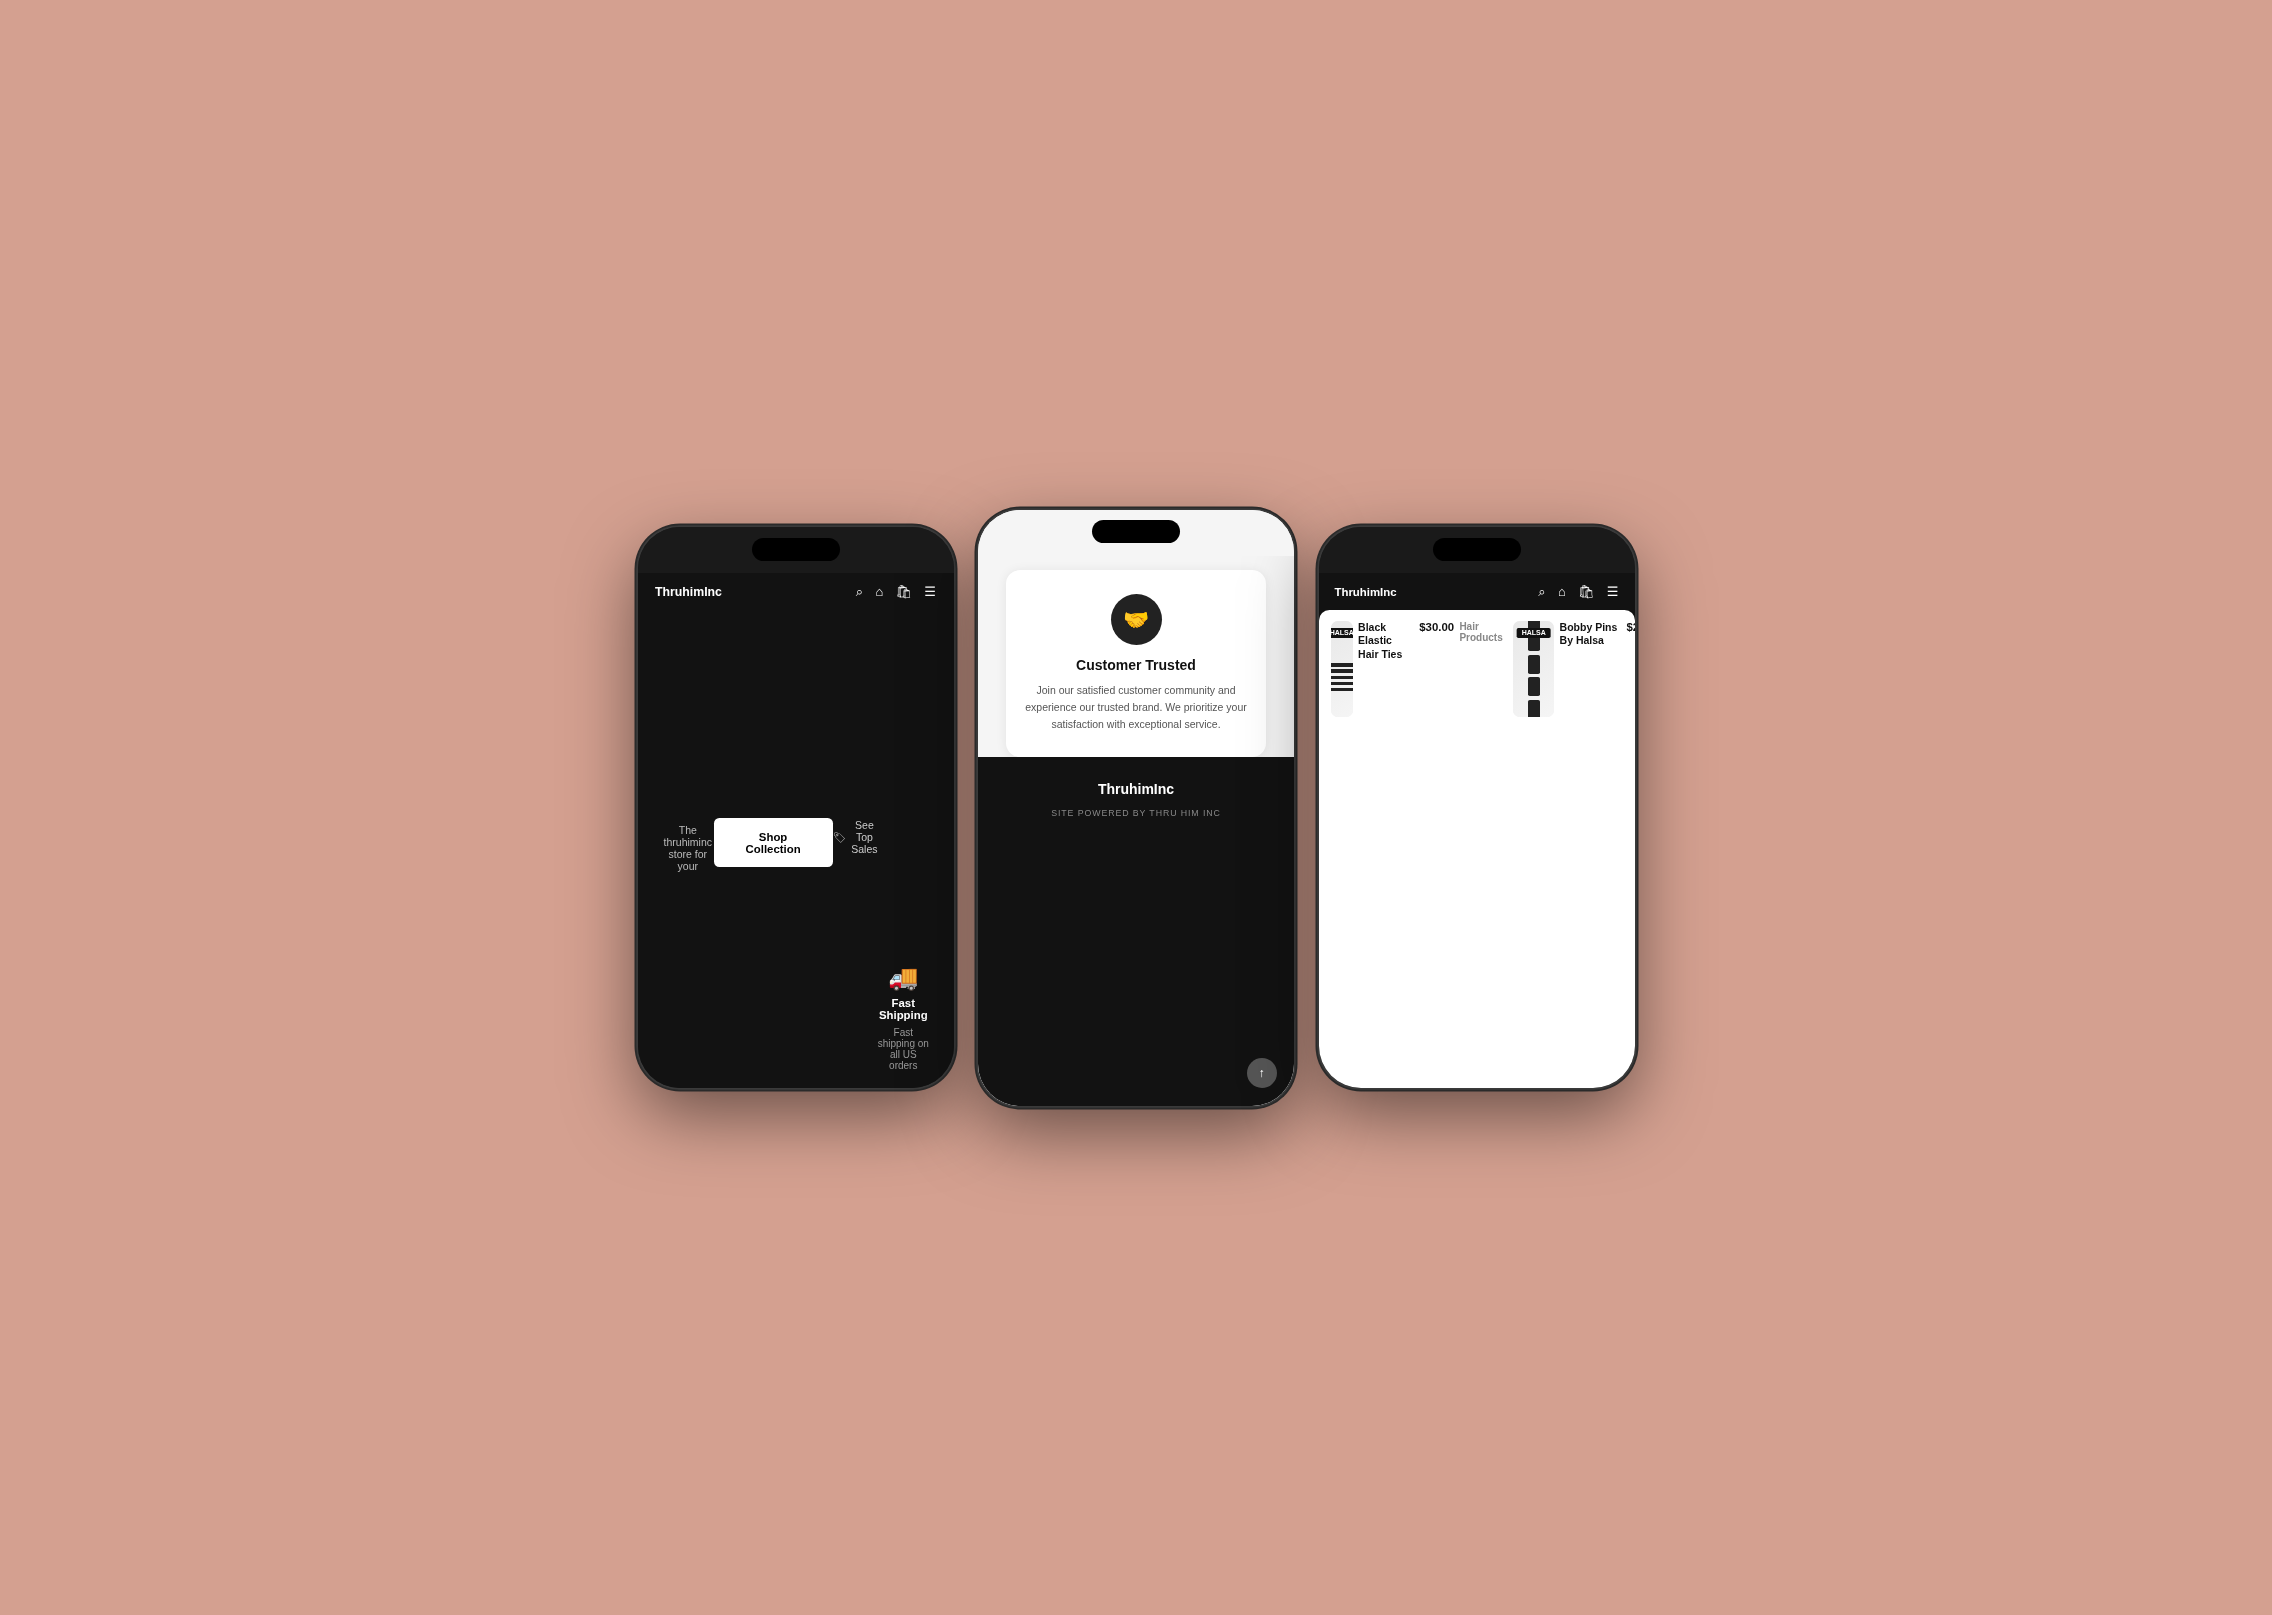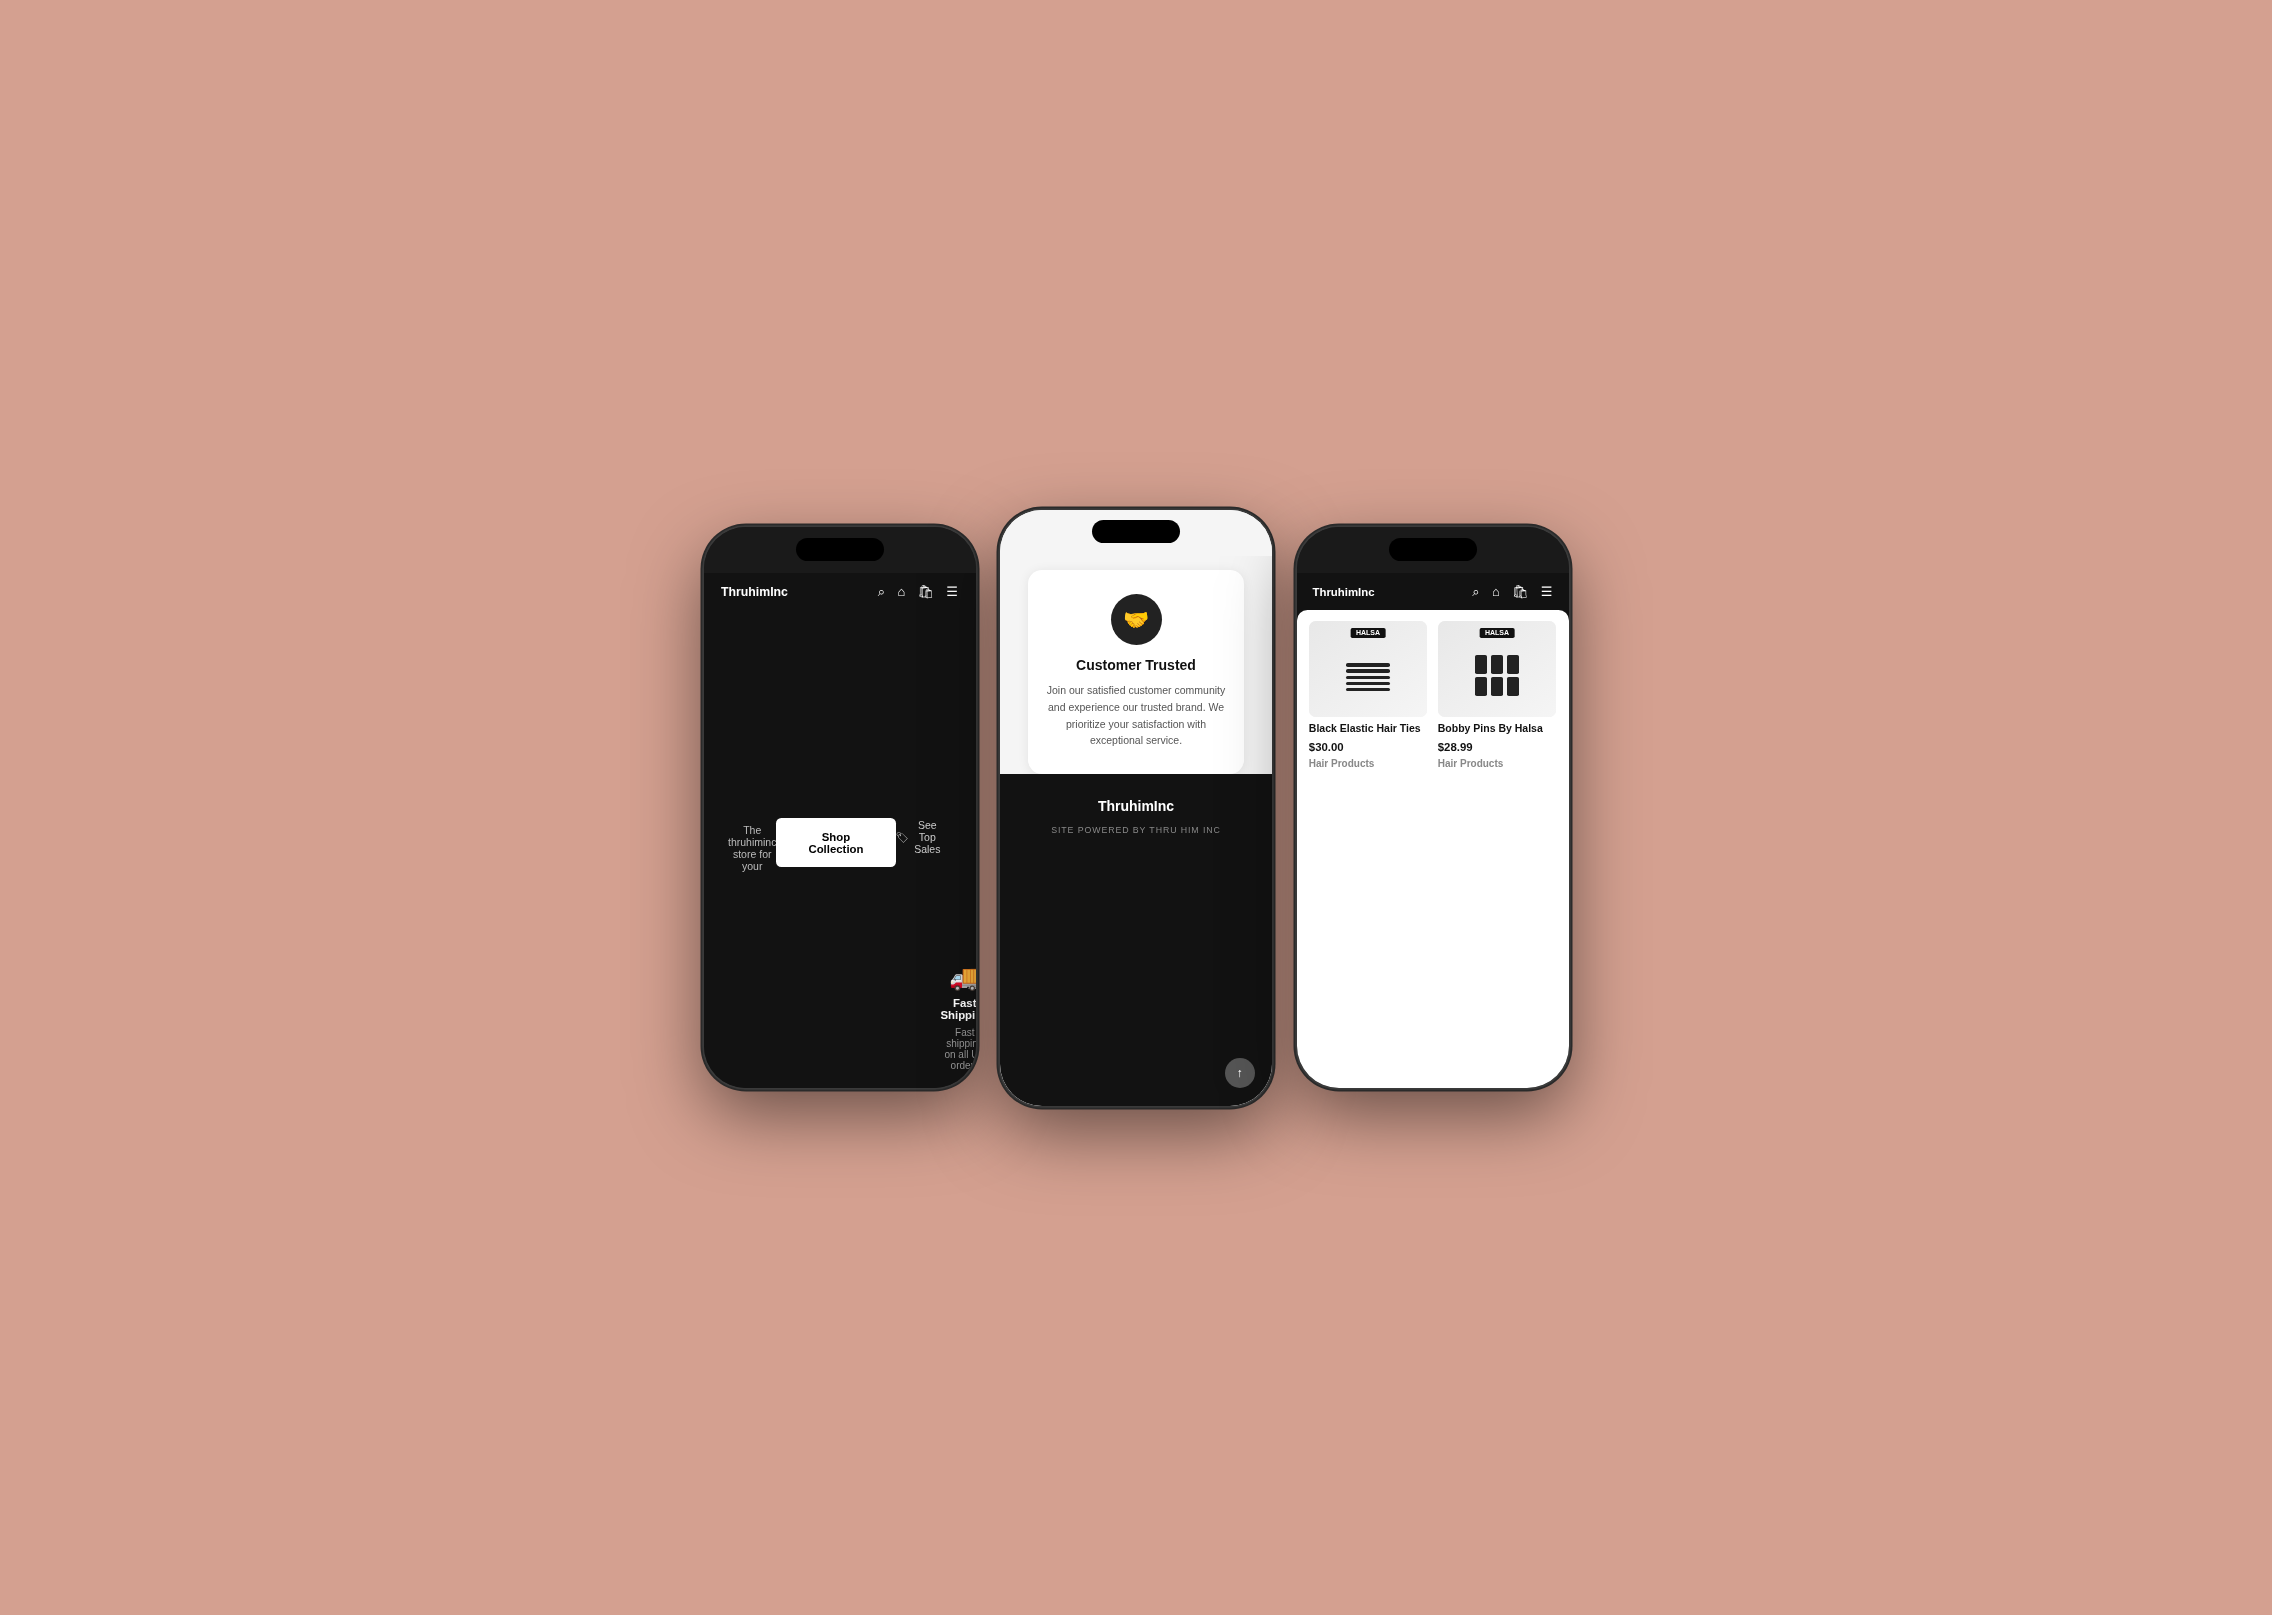--- a/index.html
+++ b/index.html
@@ -16,21 +16,21 @@
 
     .phones-container {
       display: flex;
       gap: 24.5px;
       align-items: center;
       justify-content: center;
     }
 
     
     .phone {
-      width: 272px;
+      width: 316px;
       height: 561px;
       border-radius: 42px;
       background: #1a1a1a;
       position: relative;
       box-shadow:
         0 0 0 1.8px #3a3a3a,
         0 0 0 3.5px #2a2a2a,
         0 26px 70px rgba(0,0,0,0.5);
       overflow: hidden;
       display: flex;
@@ -364,21 +364,20 @@
 
     .products-grid {
       display: grid;
       grid-template-columns: 1fr 1fr;
       gap: 10.5px;
       padding: 10.5px 12.3px;
     }
 
     .product-card {
       display: flex;
-      flex-direction: column;
       gap: 5.3px;
     }
 
     .product-image-placeholder {
       background: #f0f0f0;
       border-radius: 7px;
       height: 96px;
       display: flex;
       align-items: center;
       justify-content: center;

